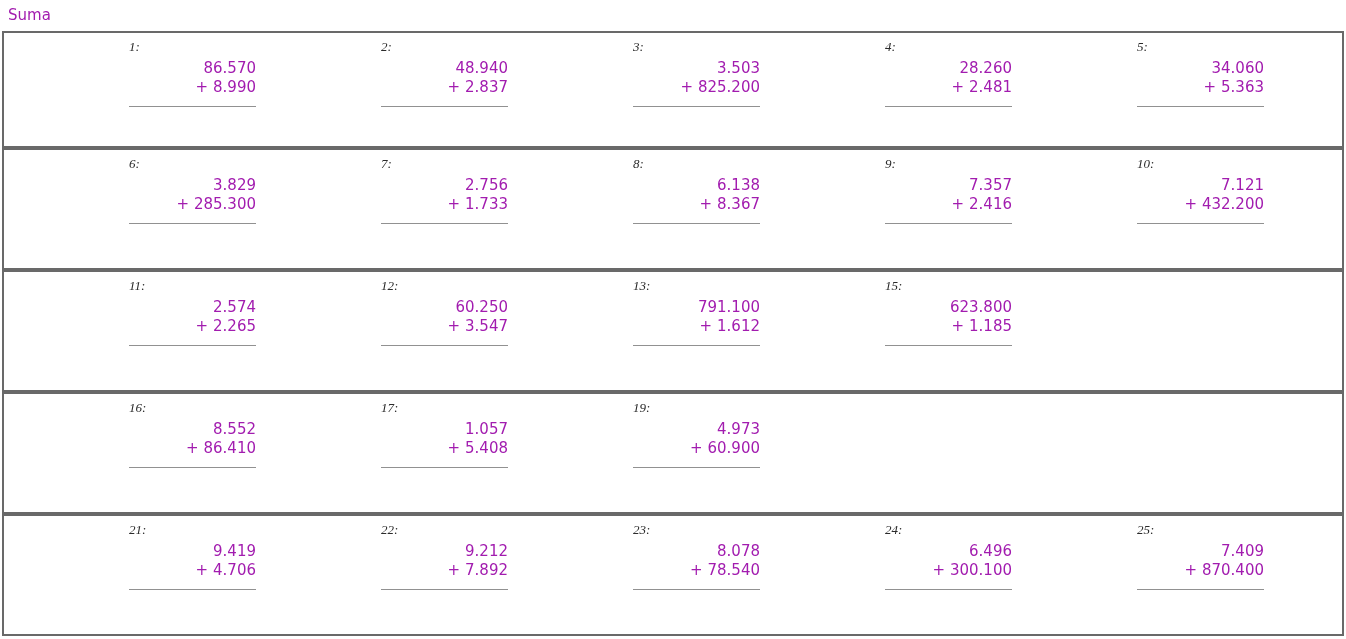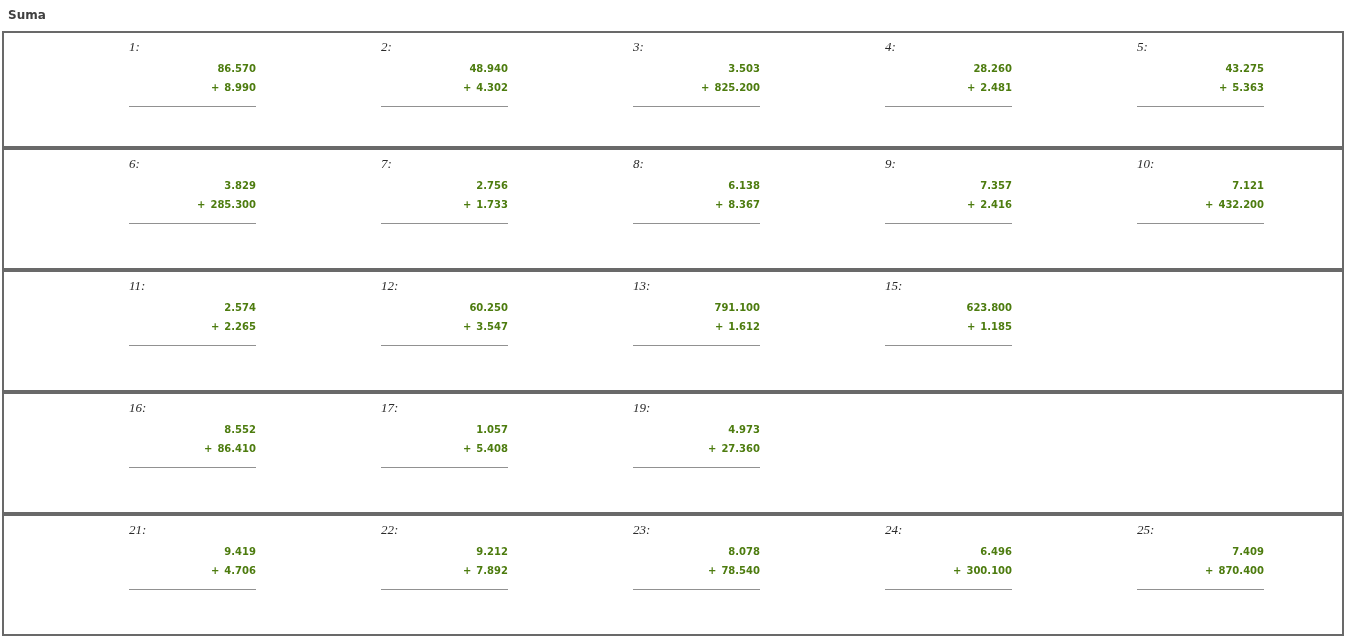--- a/index.html
+++ b/index.html
@@ -5,25 +5,25 @@
   html, body {
     margin: 0;
     padding: 0;
     background: #ffffff;
     width: 1346px;
     height: 639px;
     font-family: "DejaVu Sans", "Liberation Sans", sans-serif;
     overflow: hidden;
   }
   .page-title {
-    font-size: 12px;
+    font-size: 15px;
     line-height: 20px;
-    color: #404040;
+    color: #a21caf;
     margin: 5px 0 6px 8px;
-    font-weight: 700;
+    font-weight: 400;
   }
   .grid {
     margin: 0 2px;
   }
   .row {
     display: flex;
     border: 2px solid #696969;
     height: 118px;
     background: #ffffff;
     box-sizing: content-box;
@@ -46,25 +46,24 @@
   .plabel {
     text-align: left;
     font-family: "Liberation Serif", "DejaVu Serif", serif;
     font-style: italic;
     font-size: 13px;
     line-height: 14px;
     color: #2b2b2b;
     margin-bottom: 5px;
   }
   .num {
-    font-size: 10px;
+    font-size: 15px;
     line-height: 19px;
-    color: #4d7c0f;
+    color: #a21caf;
     white-space: nowrap;
-    font-weight: bold;
   }
   .op {
     padding-right: 5px;
   }
   .answer-line {
     height: 9px;
     border-bottom: 1px solid #919191;
   }
   .answer-space {
     height: 42px;
@@ -83,21 +82,21 @@
           <div class="num">86.570</div>
           <div class="num"><span class="op">+</span><span>8.990</span></div>
           <div class="answer-line"></div>
           <div class="answer-space"></div>
         </div>
       </div>
       <div class="cell">
         <div class="prob">
           <div class="plabel">2:</div>
           <div class="num">48.940</div>
-          <div class="num"><span class="op">+</span><span>4.302</span></div>
+          <div class="num"><span class="op">+</span><span>2.837</span></div>
           <div class="answer-line"></div>
           <div class="answer-space"></div>
         </div>
       </div>
       <div class="cell">
         <div class="prob">
           <div class="plabel">3:</div>
           <div class="num">3.503</div>
           <div class="num"><span class="op">+</span><span>825.200</span></div>
           <div class="answer-line"></div>
@@ -109,21 +108,21 @@
           <div class="plabel">4:</div>
           <div class="num">28.260</div>
           <div class="num"><span class="op">+</span><span>2.481</span></div>
           <div class="answer-line"></div>
           <div class="answer-space"></div>
         </div>
       </div>
       <div class="cell">
         <div class="prob">
           <div class="plabel">5:</div>
-          <div class="num">43.275</div>
+          <div class="num">34.060</div>
           <div class="num"><span class="op">+</span><span>5.363</span></div>
           <div class="answer-line"></div>
           <div class="answer-space"></div>
         </div>
       </div>
     </div>
     <div class="row">
       <div class="cell">
         <div class="prob">
           <div class="plabel">6:</div>
@@ -224,21 +223,21 @@
           <div class="num">1.057</div>
           <div class="num"><span class="op">+</span><span>5.408</span></div>
           <div class="answer-line"></div>
           <div class="answer-space"></div>
         </div>
       </div>
       <div class="cell">
         <div class="prob">
           <div class="plabel">19:</div>
           <div class="num">4.973</div>
-          <div class="num"><span class="op">+</span><span>27.360</span></div>
+          <div class="num"><span class="op">+</span><span>60.900</span></div>
           <div class="answer-line"></div>
           <div class="answer-space"></div>
         </div>
       </div>
     </div>
     <div class="row">
       <div class="cell">
         <div class="prob">
           <div class="plabel">21:</div>
           <div class="num">9.419</div>

